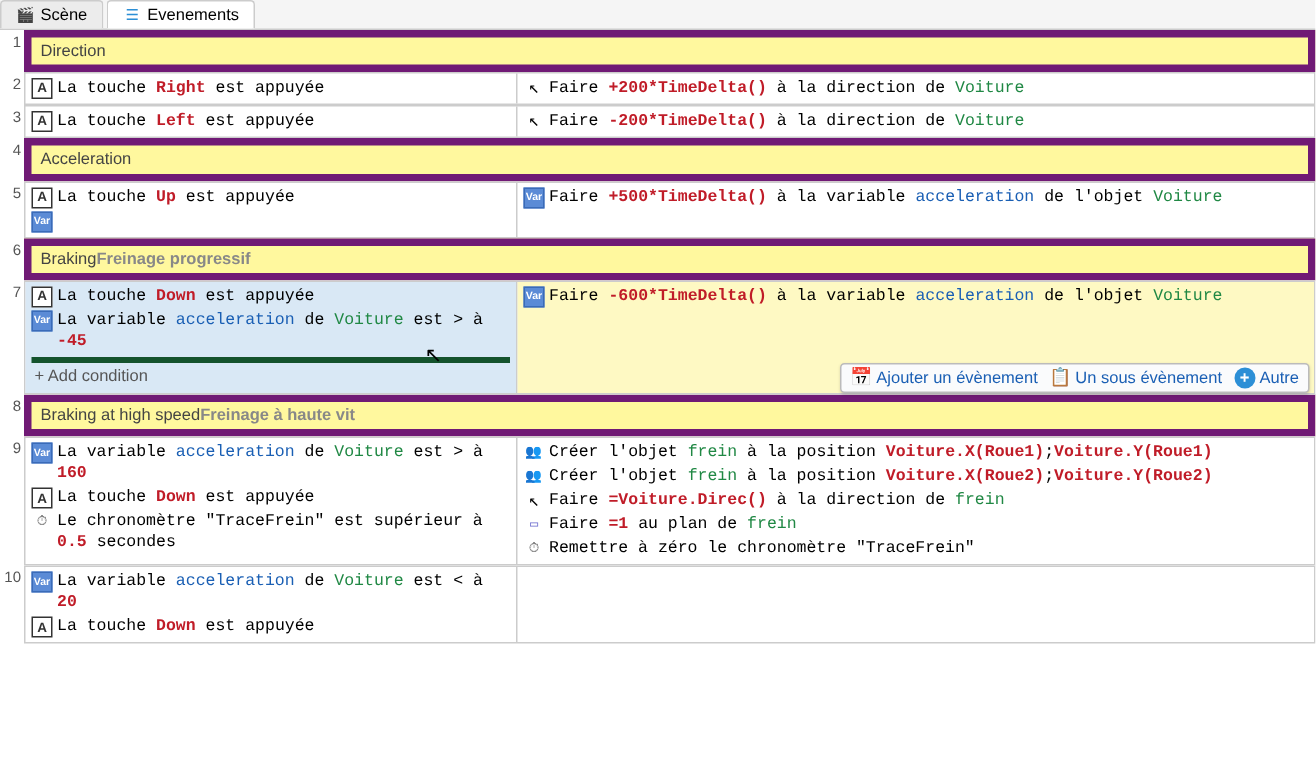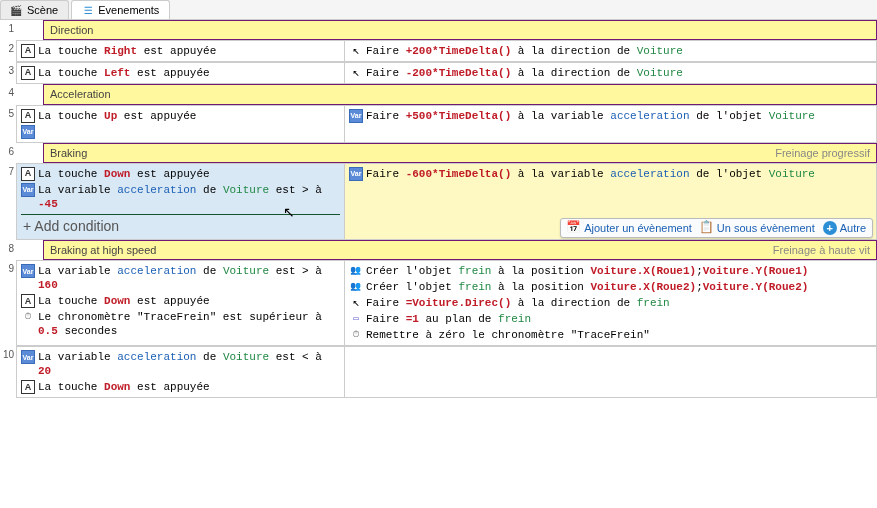--- a/index.html
+++ b/index.html
@@ -52,34 +52,34 @@
     width: 16px;
     text-align: right;
     padding: 2px 2px 0 0;
     color: #555;
     font-size: 10px;
     flex-shrink: 0;
   }
   .group-header {
     flex: 1;
     background: #fff89e;
-    border: 1px solid #701a75;
+    border: 5px solid #701a75;
     padding: 2px 6px;
     display: flex;
     font-weight: normal;
     color: #444;
-    margin-left: 27px;
   }
   .group-header .title {
     font-weight: normal;
   }
   .group-header .subtitle {
     color: #888;
     flex: 1;
-    text-align: right;
+    text-align: left;
+    font-weight: bold;
   }
   .event-body {
     flex: 1;
     display: flex;
     border: 1px solid #ccc;
     background: #fff;
   }
   .conditions {
     width: 328px;
     border-right: 1px solid #ccc;
@@ -144,23 +144,23 @@
   .kw-red { color: #c01c28; font-weight: bold; }
   .kw-green { color: #208844; font-weight: normal; }
   .text-wrap {
     flex: 1;
     word-wrap: break-word;
     line-height: 14px;
   }
   .add-cond {
     color: #555;
     font-family: Arial, sans-serif;
-    font-size: 14px;
+    font-size: 11px;
     padding: 2px 0 2px 2px;
-    border-top: 1px solid #14532d;
+    border-top: 4px solid #14532d;
     margin-top: 2px;
   }
   .toolbar-float {
     position: absolute;
     right: 4px;
     background: #fafbfc;
     border: 1px solid #bbb;
     border-radius: 3px;
     display: flex;
     align-items: center;

